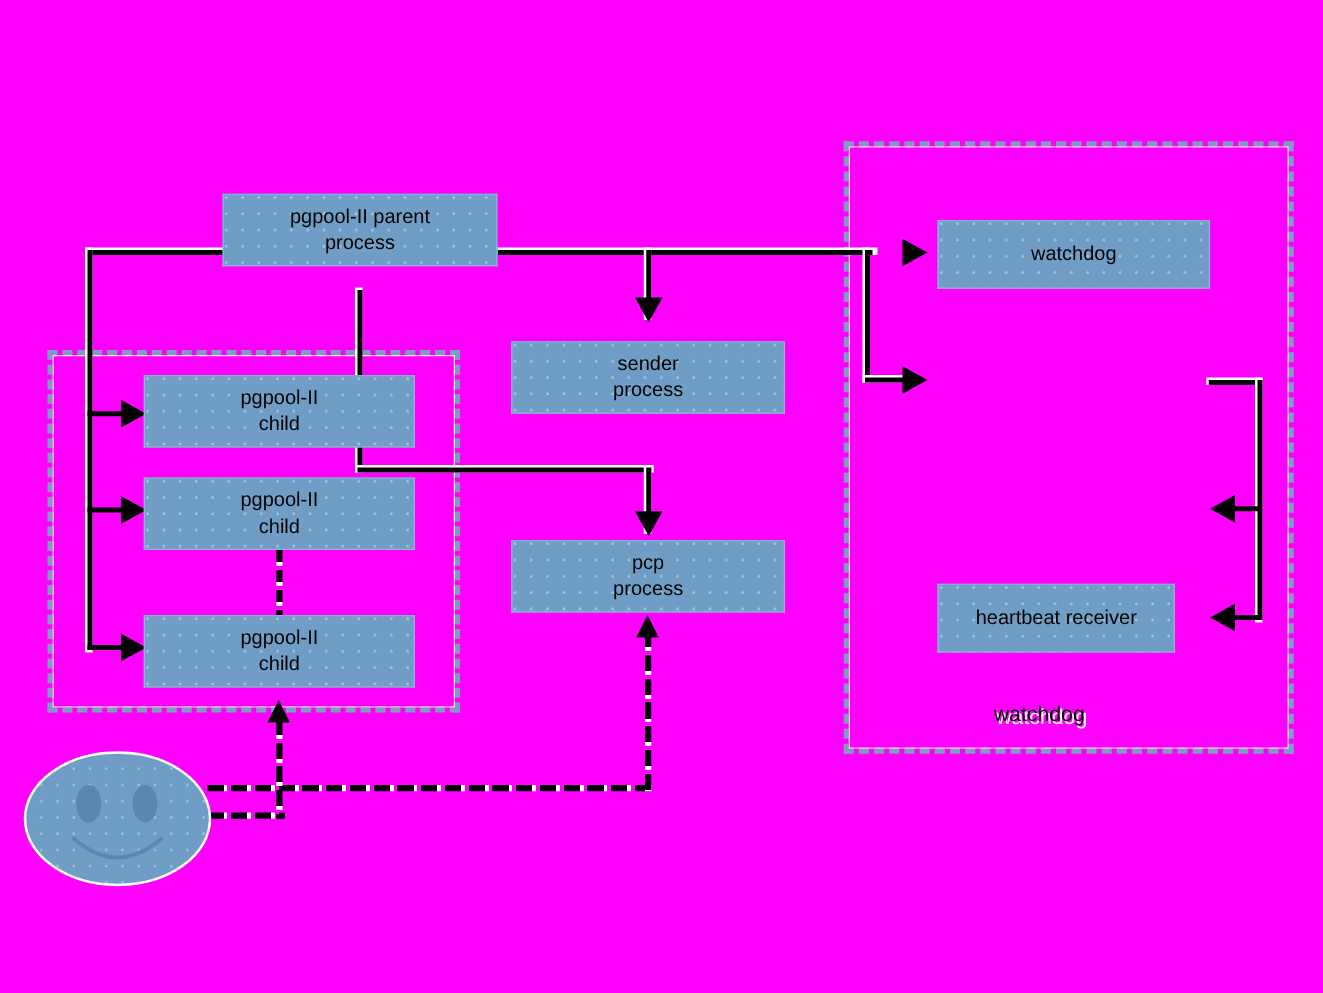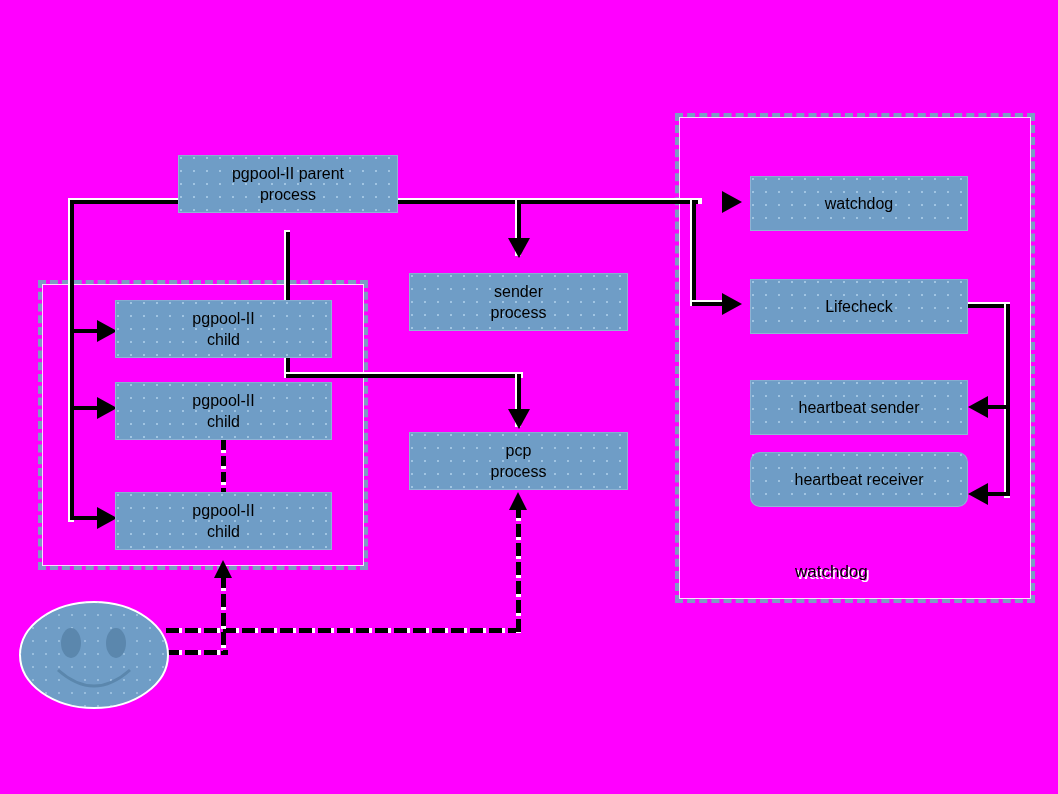--- a/index.html
+++ b/index.html
@@ -223,29 +223,23 @@
 
   <div class="node" style="left:409px; top:432px; width:219px; height:58px;text-align:center;">
     <span>pcp
 process</span>
   </div>
 
   <div class="node" style="left:750px; top:176px; width:218px; height:55px;">
     <span>watchdog</span>
   </div>
 
-  <div class="node" style="left:750px; top:279px; width:218px; height:55px;">
-    <span>Lifecheck</span>
-  </div>
-
-  <div class="node" style="left:750px; top:380px; width:218px; height:55px;">
-    <span>heartbeat sender</span>
-  </div>
-
-  <div class="node" style="left:750px; top:452px; width:218px; height:55px;border-radius:10px;">
+
+
+  <div class="node" style="left:750px; top:467px; width:190px; height:55px;">
     <span>heartbeat receiver</span>
   </div>
 
   <svg class="smiley" style="left:18px; top:600px;" width="152" height="110" viewBox="0 0 152 110">
     <defs>
       <pattern id="dots" width="13" height="13" patternUnits="userSpaceOnUse">
         <circle cx="2" cy="2" r="1" fill="#c8e4fa" opacity="0.6"></circle>
       </pattern>
     </defs>
     <ellipse cx="76" cy="55" rx="74" ry="53" fill="#6f9dc6" stroke="#ffffff" stroke-width="2"></ellipse>

